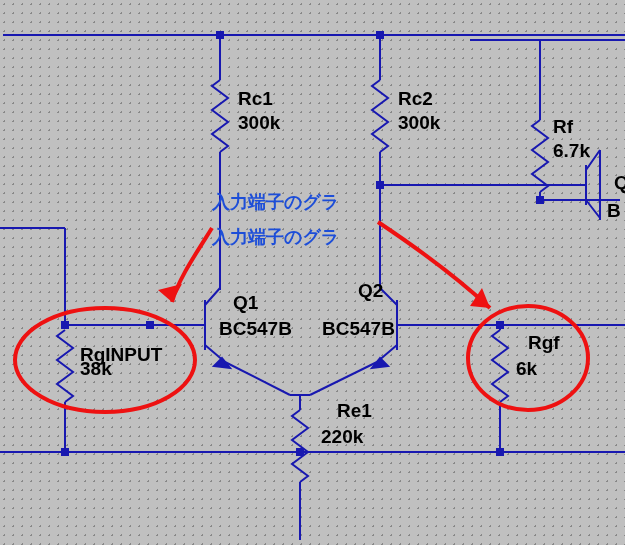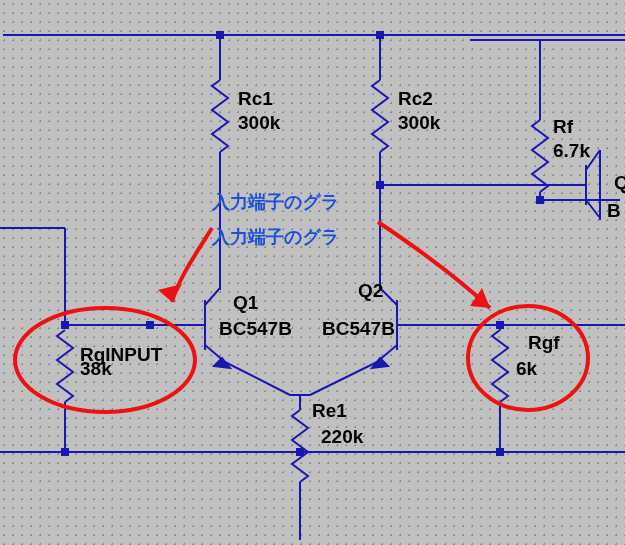--- a/index.html
+++ b/index.html
@@ -106,21 +106,21 @@
 <div class="lbl" style="left:553px;top:140px">6.7k</div>
 
 <div class="lbl" style="left:233px;top:292px">Q1</div>
 <div class="lbl" style="left:219px;top:318px">BC547B</div>
 <div class="lbl" style="left:358px;top:280px">Q2</div>
 <div class="lbl" style="left:322px;top:318px">BC547B</div>
 
 <div class="lbl" style="left:614px;top:172px">Q</div>
 <div class="lbl" style="left:607px;top:200px">B</div>
 
-<div class="lbl" style="left:312px;top:400px">Re1</div>
+<div class="lbl" style="left:337px;top:400px">Re1</div>
 <div class="lbl" style="left:321px;top:426px">220k</div>
 
 <div class="lbl" style="left:80px;top:344px">RgINPUT</div>
 <div class="lbl" style="left:80px;top:358px">38k</div>
 
 <div class="lbl" style="left:528px;top:332px">Rgf</div>
 <div class="lbl" style="left:516px;top:358px">6k</div>
 
 <div class="ann" style="left:212px;top:190px">入力端子のグラ</div>
 <div class="ann" style="left:212px;top:225px">入力端子のグラ</div>

